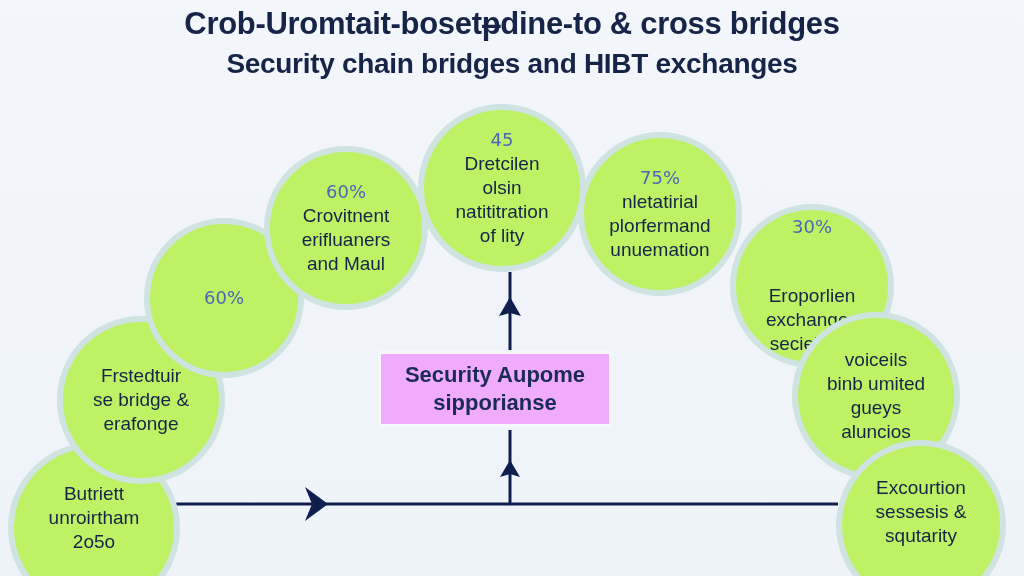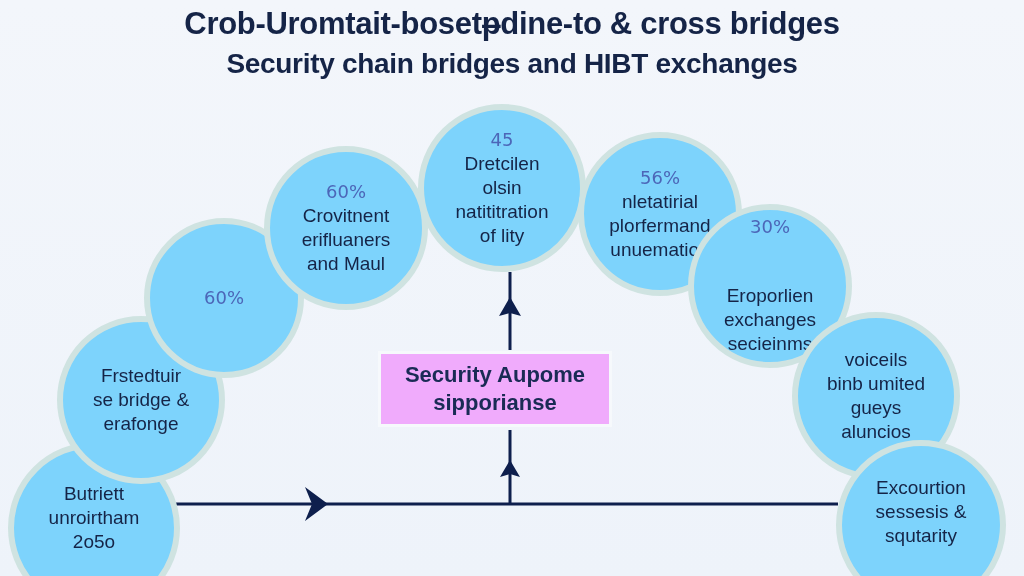--- a/index.html
+++ b/index.html
@@ -10,21 +10,21 @@
     color: #152447;
   }
   .title {
     position: absolute; left: 0; width: 1024px; text-align: center;
     font-weight: bold; color: #152447; letter-spacing: -0.3px;
   }
   .title.t1 { top: 6px; font-size: 31px; }
   .title.t2 { top: 48px; font-size: 28px; }
   .node {
     position: absolute; border-radius: 50%;
-    background: #7dd3fc;
+    background: #bef264;
     border: 6px solid #cfe3e1;
     box-sizing: border-box;
     display: flex; flex-direction: column; align-items: center; justify-content: center;
     text-align: center;
   }
   .node .pct {
     font-size: 18px; color: #4c66b8; font-family: "DejaVu Sans", sans-serif;
     margin-bottom: 2px;
   }
   .node .lbl {
@@ -83,27 +83,27 @@
 
 <div class="node" style="left:418px; top:104px; width:168px; height:168px;">
   <div class="pct">45</div>
   <div class="lbl">Dretcilen
 olsin
 natititration
 of lity</div>
 </div>
 
 <div class="node" style="left:578px; top:132px; width:164px; height:164px;">
-  <div class="pct">56%</div>
+  <div class="pct">75%</div>
   <div class="lbl">nletatirial
 plorfermand
 unuemation</div>
 </div>
 
-<div class="node" style="left:688px; top:204px; width:164px; height:164px;gap:45px;">
+<div class="node" style="left:730px; top:204px; width:164px; height:164px;gap:45px;">
   <div class="pct">30%</div>
   <div class="lbl">Eroporlien
 exchanges
 secieinms</div>
 </div>
 
 <div class="node" style="left:792px; top:312px; width:168px; height:168px;">
   <div class="lbl">voiceils
 binb umited
 gueys

